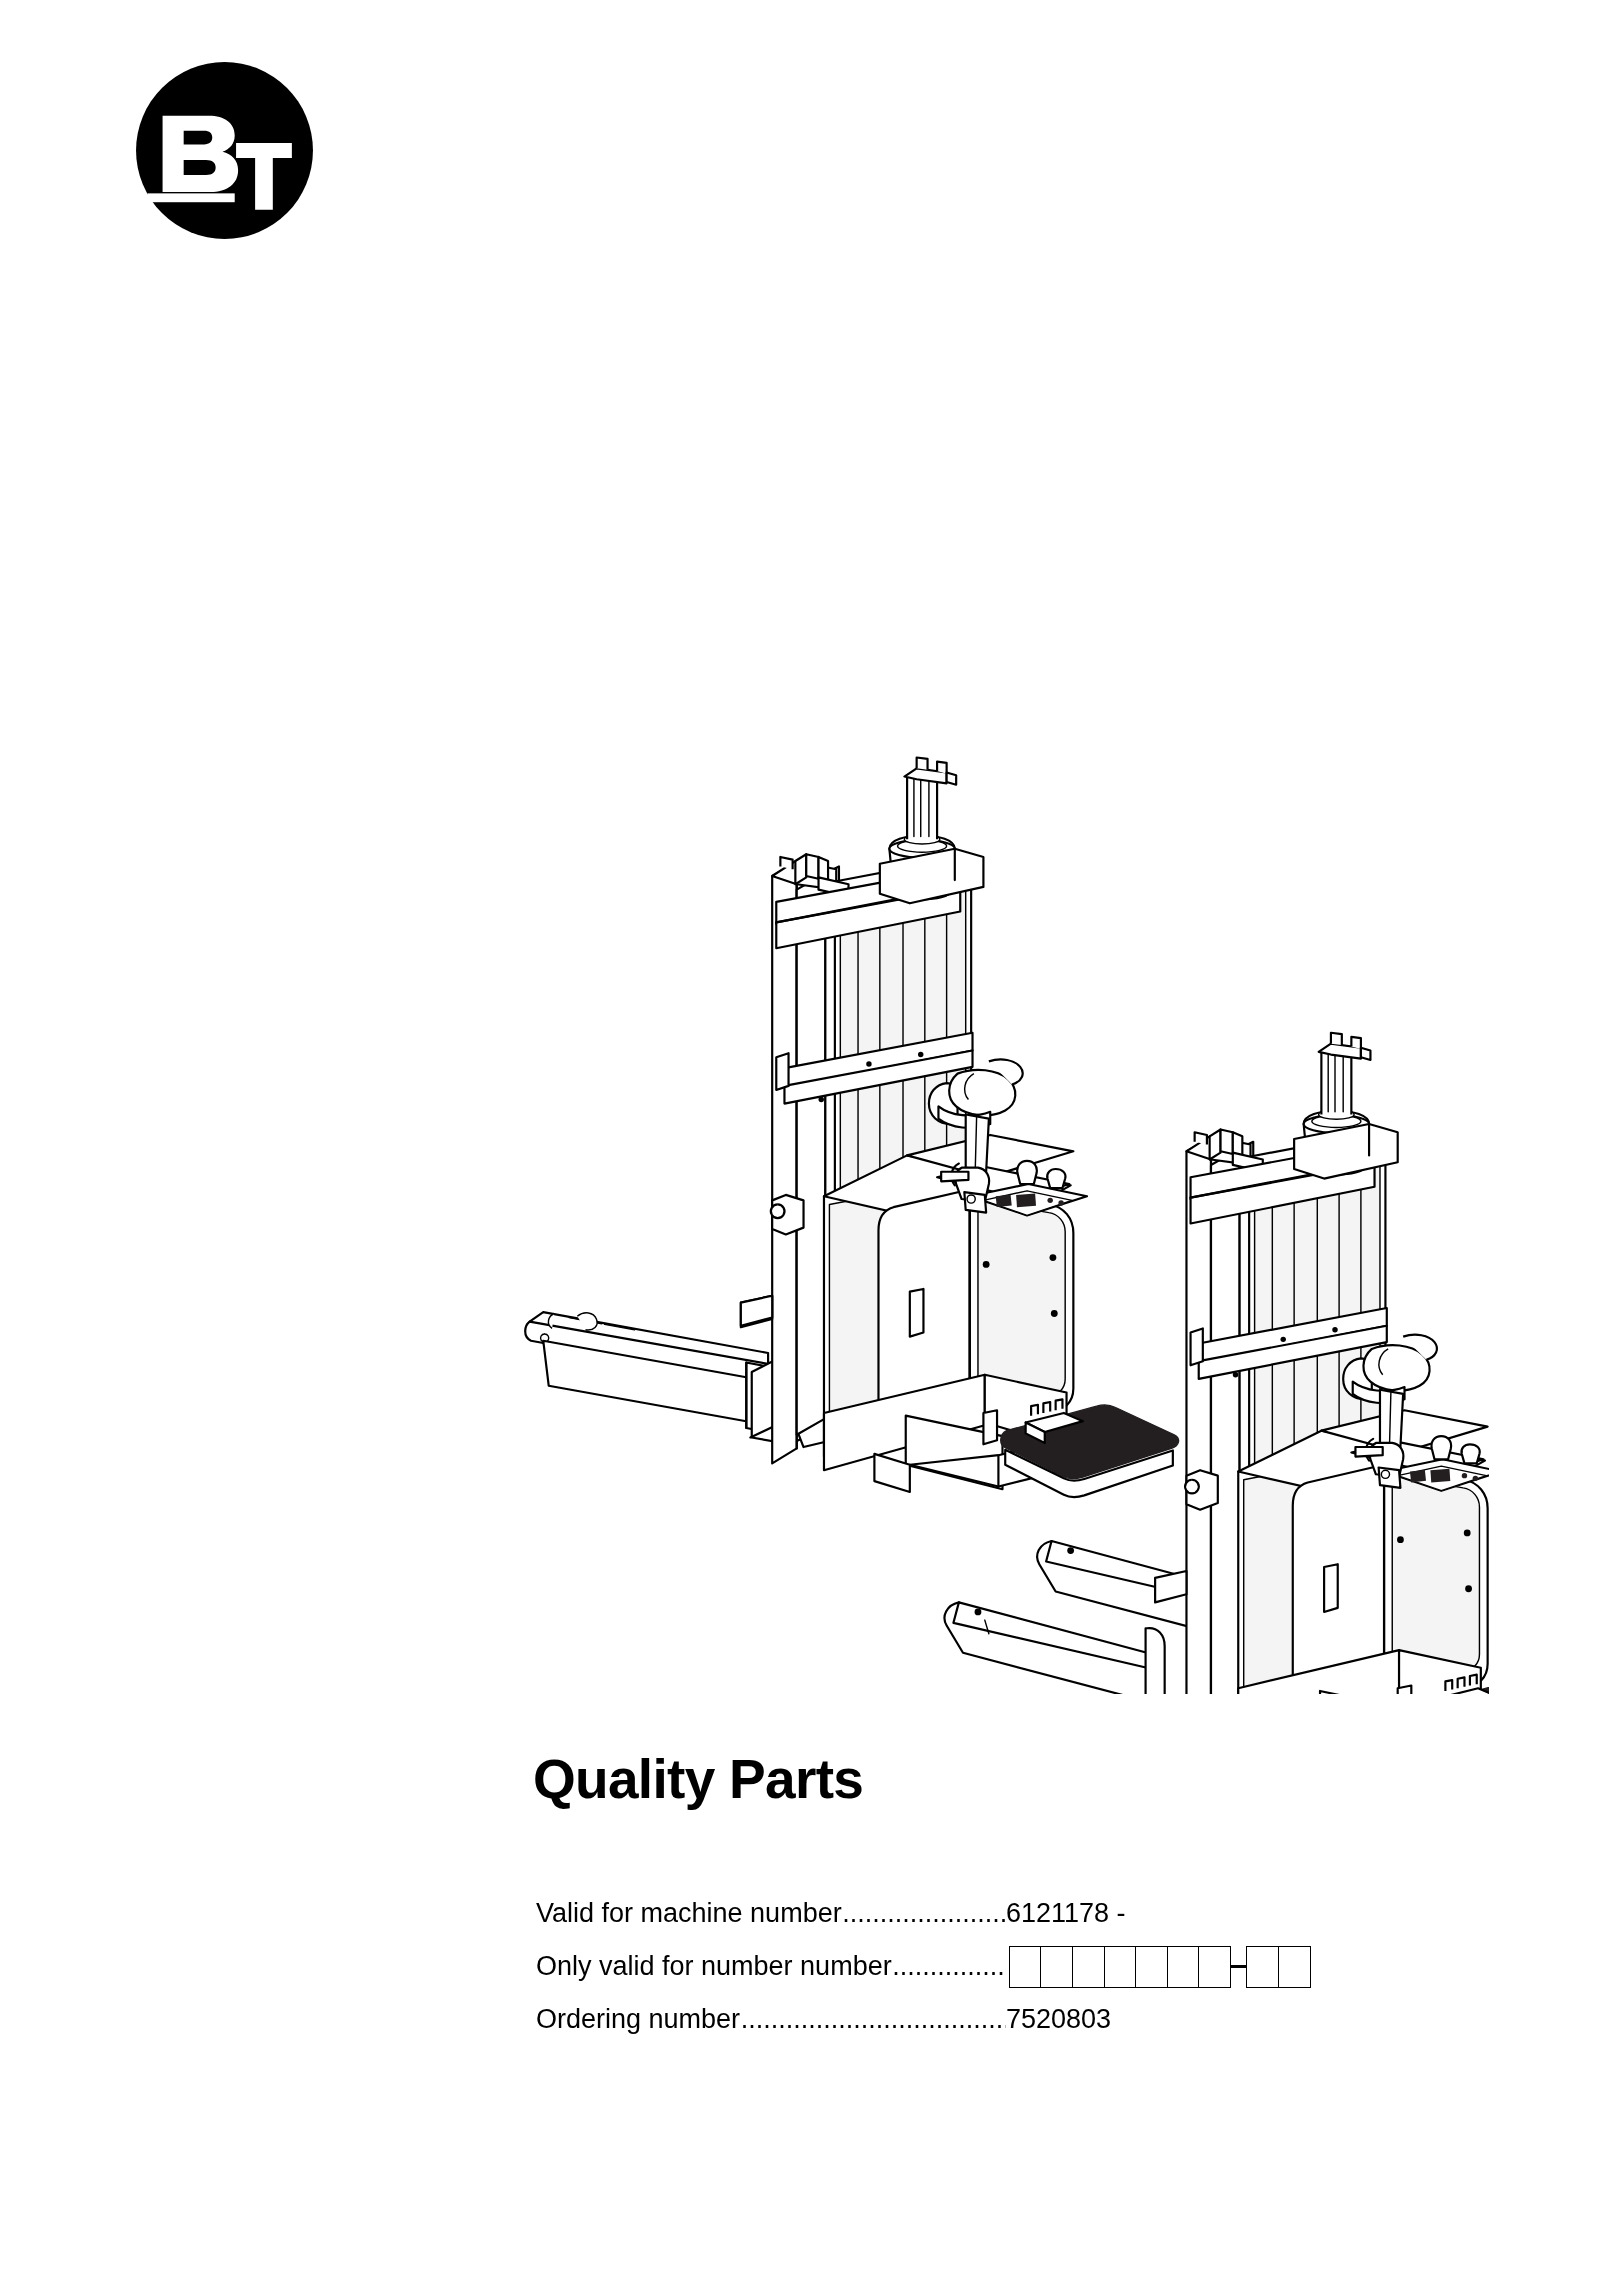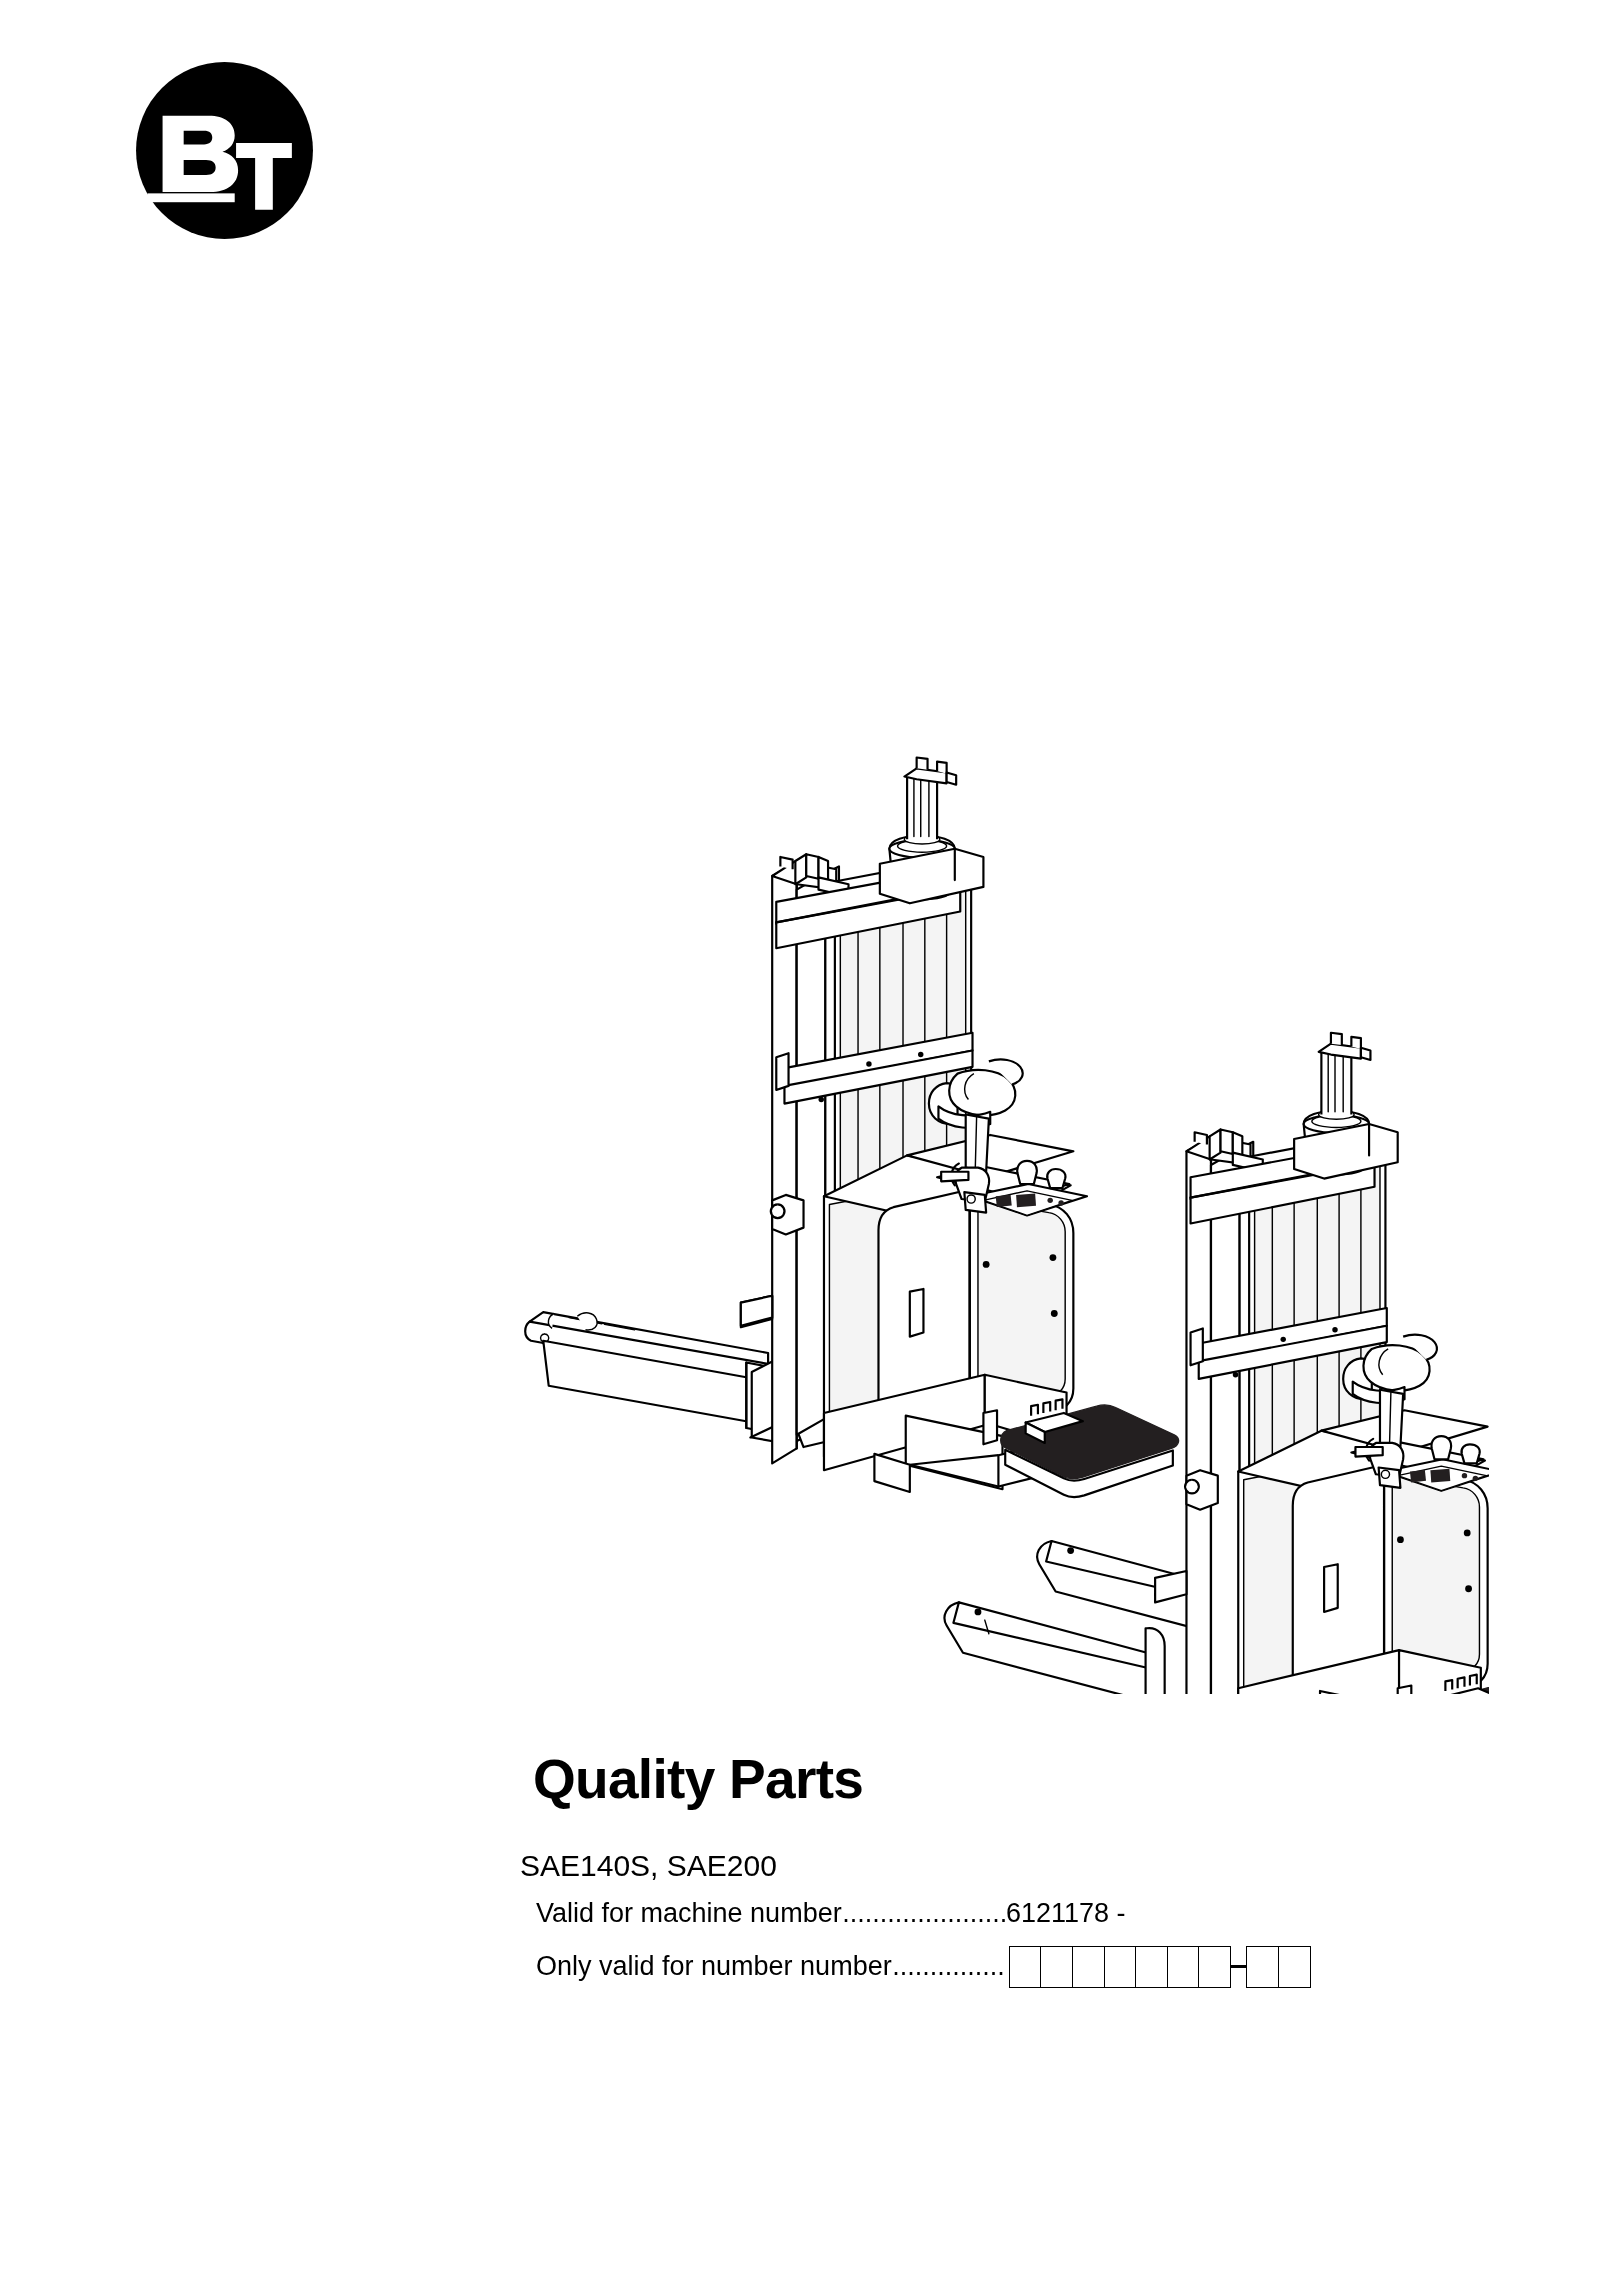--- a/index.html
+++ b/index.html
@@ -446,21 +446,20 @@
         <path class="fw" d="M784 1022 l0 -14 l10 -2 l0 14"></path>
         <path class="fw" d="M802 1018 l0 -14 l10 -2 l0 14"></path>
         <path class="fw" d="M820 1014 l0 -14 l10 -2 l0 14"></path>
       </g>
     </g>
   </svg>
 </div>
 
 <div id="title-block">
   <h1 id="doc-title">Quality Parts</h1>
-  <div id="model-line">SAE140S, SAE200</div>
 </div>
 
 <table id="spec-table">
   <tbody>
     <tr>
       <td class="spec-label-cell">
         <div class="spec-label-inner">
           <span class="spec-label-text">Valid for machine number</span>
           <span class="spec-leader"></span>
         </div>
@@ -488,17 +487,26 @@
             </div>
             <div class="mn-dash"></div>
             <div class="mn-group">
               <div class="mn-box"></div>
               <div class="mn-box"></div>
             </div>
           </div>
       </td>
     </tr>
 
+    <tr>
+      <td class="spec-label-cell">
+        <div class="spec-label-inner">
+          <span class="spec-label-text">Ordering number </span>
+          <span class="spec-leader"></span>
+        </div>
+      </td>
+      <td class="spec-value-cell">7520803</td>
+    </tr>
 
 
   </tbody>
 </table>
 
 
 </body></html>

